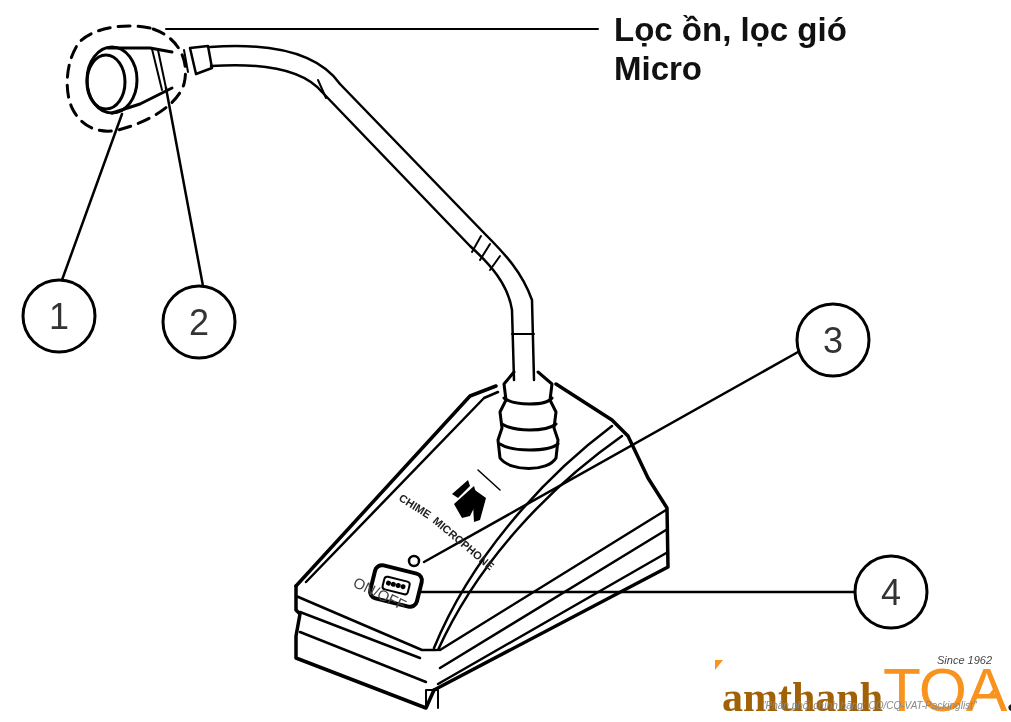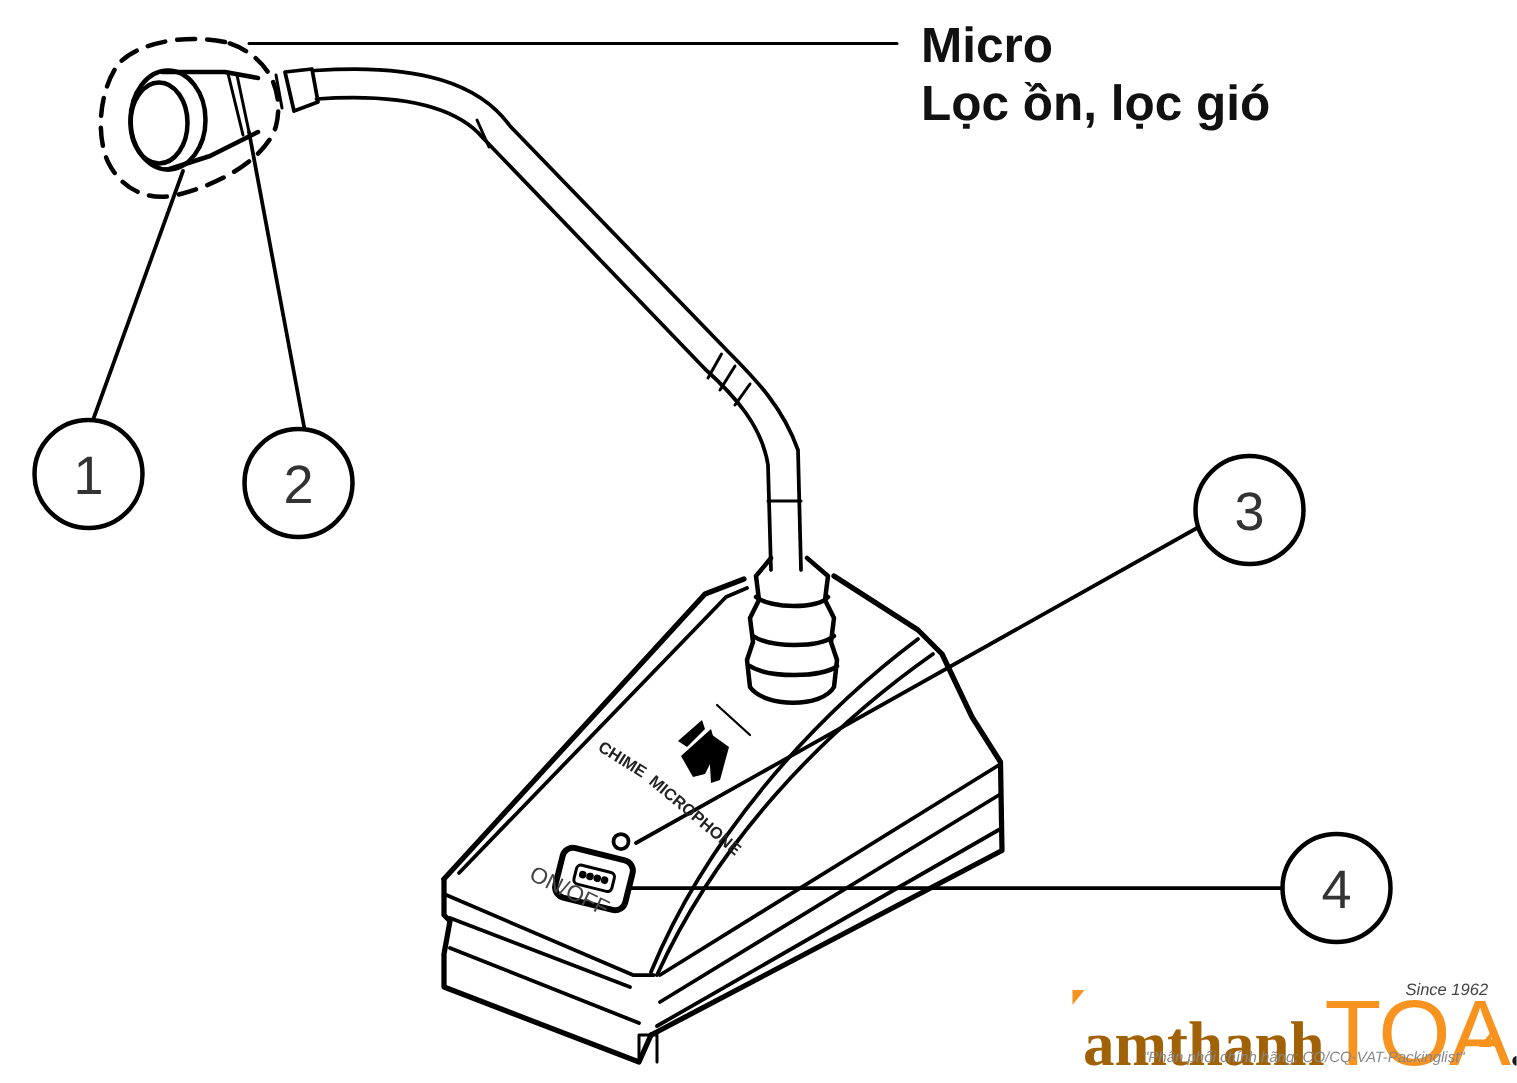--- a/index.html
+++ b/index.html
@@ -137,22 +137,22 @@
   <text class="callout-num" x="199" y="335" text-anchor="middle">2</text>
   <text class="callout-num" x="833" y="353" text-anchor="middle">3</text>
   <text class="callout-num" x="891" y="605" text-anchor="middle">4</text>
 
   <text class="panel-label" x="398" y="500" font-size="11" font-weight="bold" fill="#222" transform="rotate(32 398 500)">CHIME</text>
   <text class="panel-label" x="432" y="522" font-size="11" font-weight="bold" fill="#222" transform="rotate(40 432 522)">MICROPHONE</text>
   <text class="panel-label" x="352" y="586" font-size="15" fill="#444" transform="rotate(26 352 586)">ON/OFF</text>
 </svg>
 
 <div class="title">
+  <div>Lọc ồn, lọc gió</div>
   <div>Micro</div>
-  <div>Lọc ồn, lọc gió</div>
 </div>
 
 <div class="logo">
   <div class="logo-mark-l"></div>
   <div class="logo-main">
     <span class="logo-am">amthanh</span><span class="logo-toa">TOA</span><span class="logo-vn">.vn</span>
   </div>
   <div class="logo-since">Since 1962</div>
   <div class="logo-mark-r"></div>
   <div class="logo-tagline">"Phân phối chính hãng: CO/CQ-VAT-Packinglist"</div>

